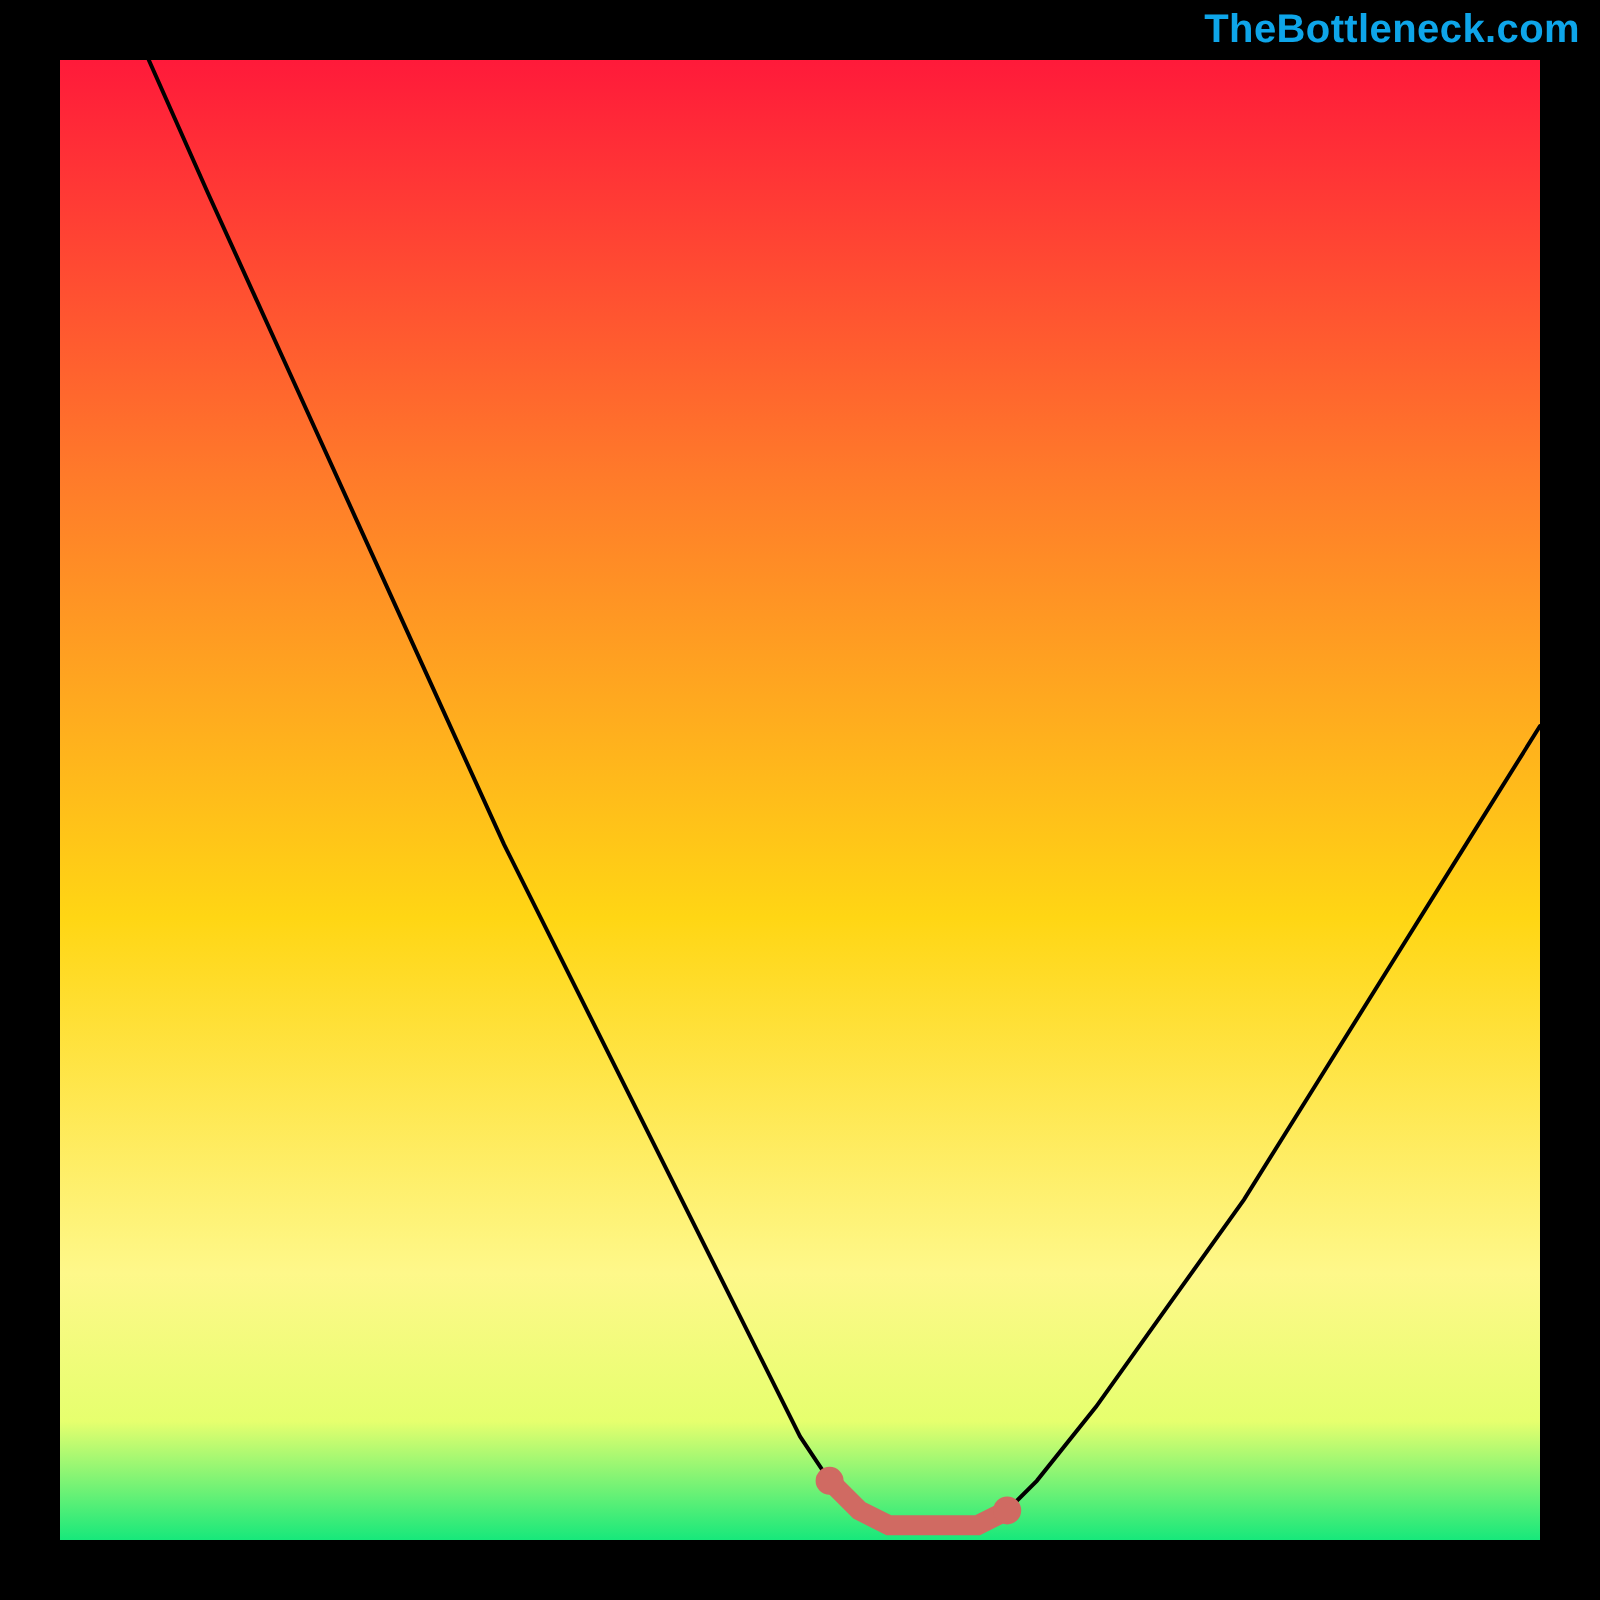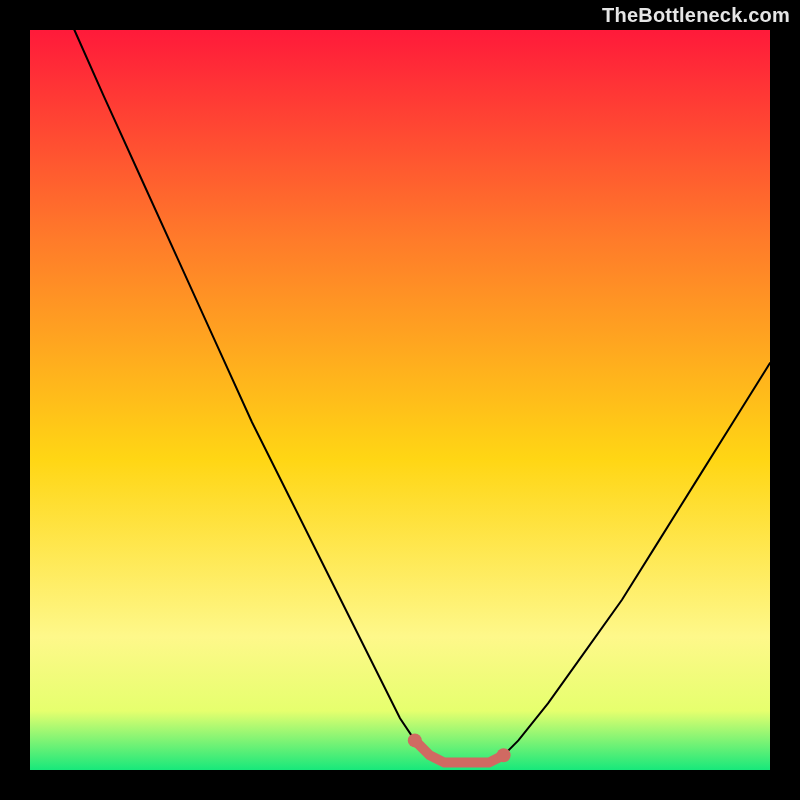--- a/index.html
+++ b/index.html
@@ -14,21 +14,21 @@
   .frame {
     position: relative;
     width: 800px;
     height: 800px;
     background: #000;
   }
   .watermark {
     position: absolute;
     top: 4px;
     right: 10px;
-    color: #e5e5e5;
+    color: #0ea5e9;
     font-size: 20px;
     font-weight: 600;
     letter-spacing: 0.2px;
     z-index: 10;
   }
   svg.chart {
     position: absolute;
     left: 0;
     top: 0;
   }

